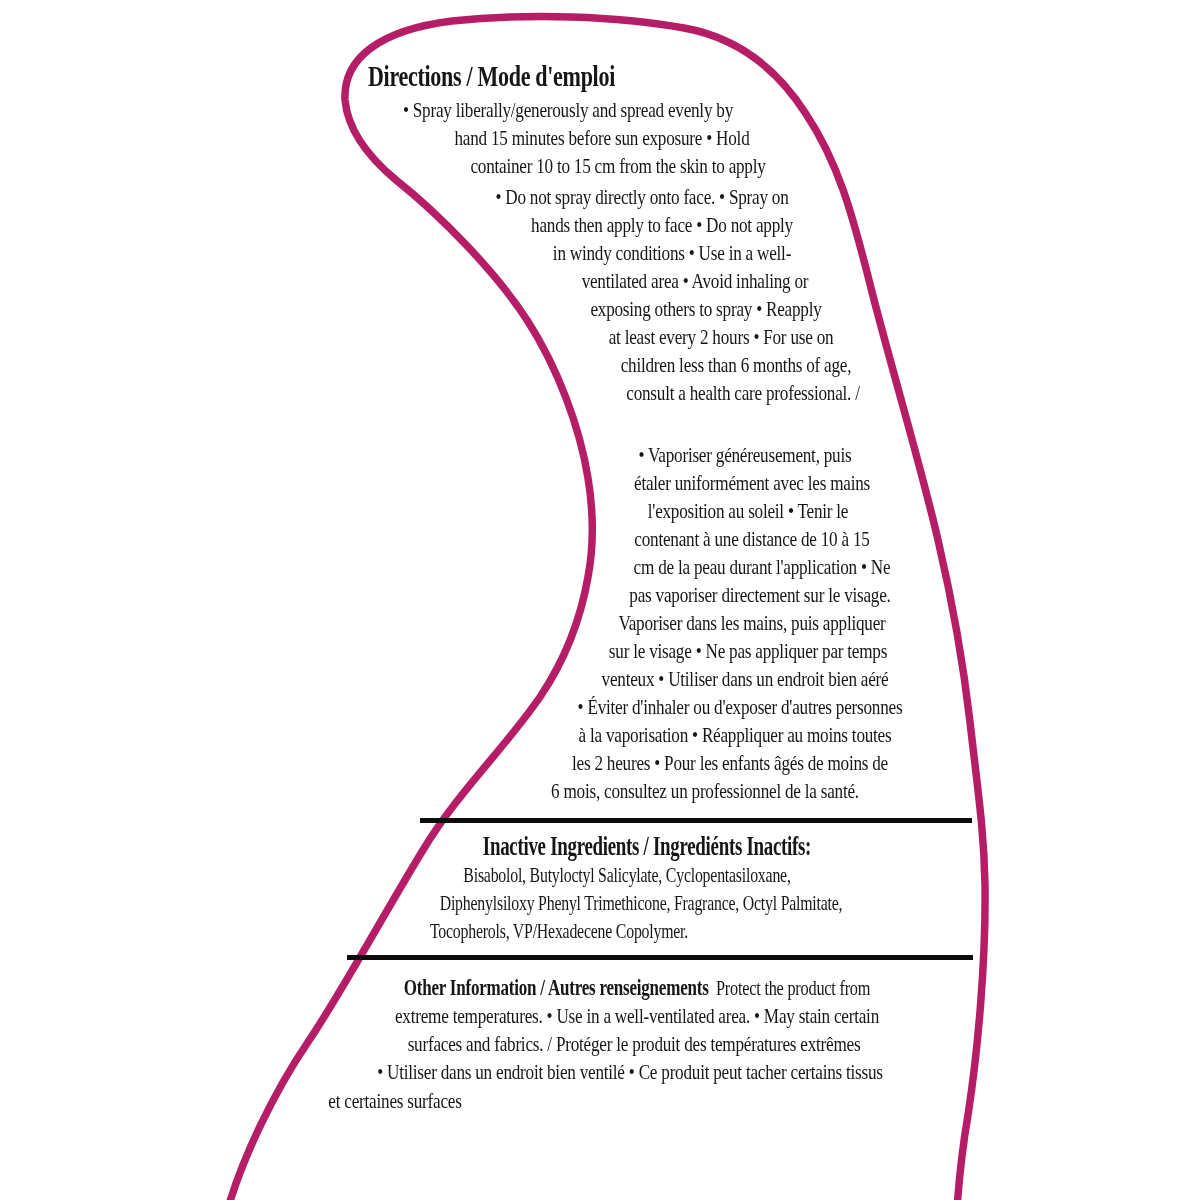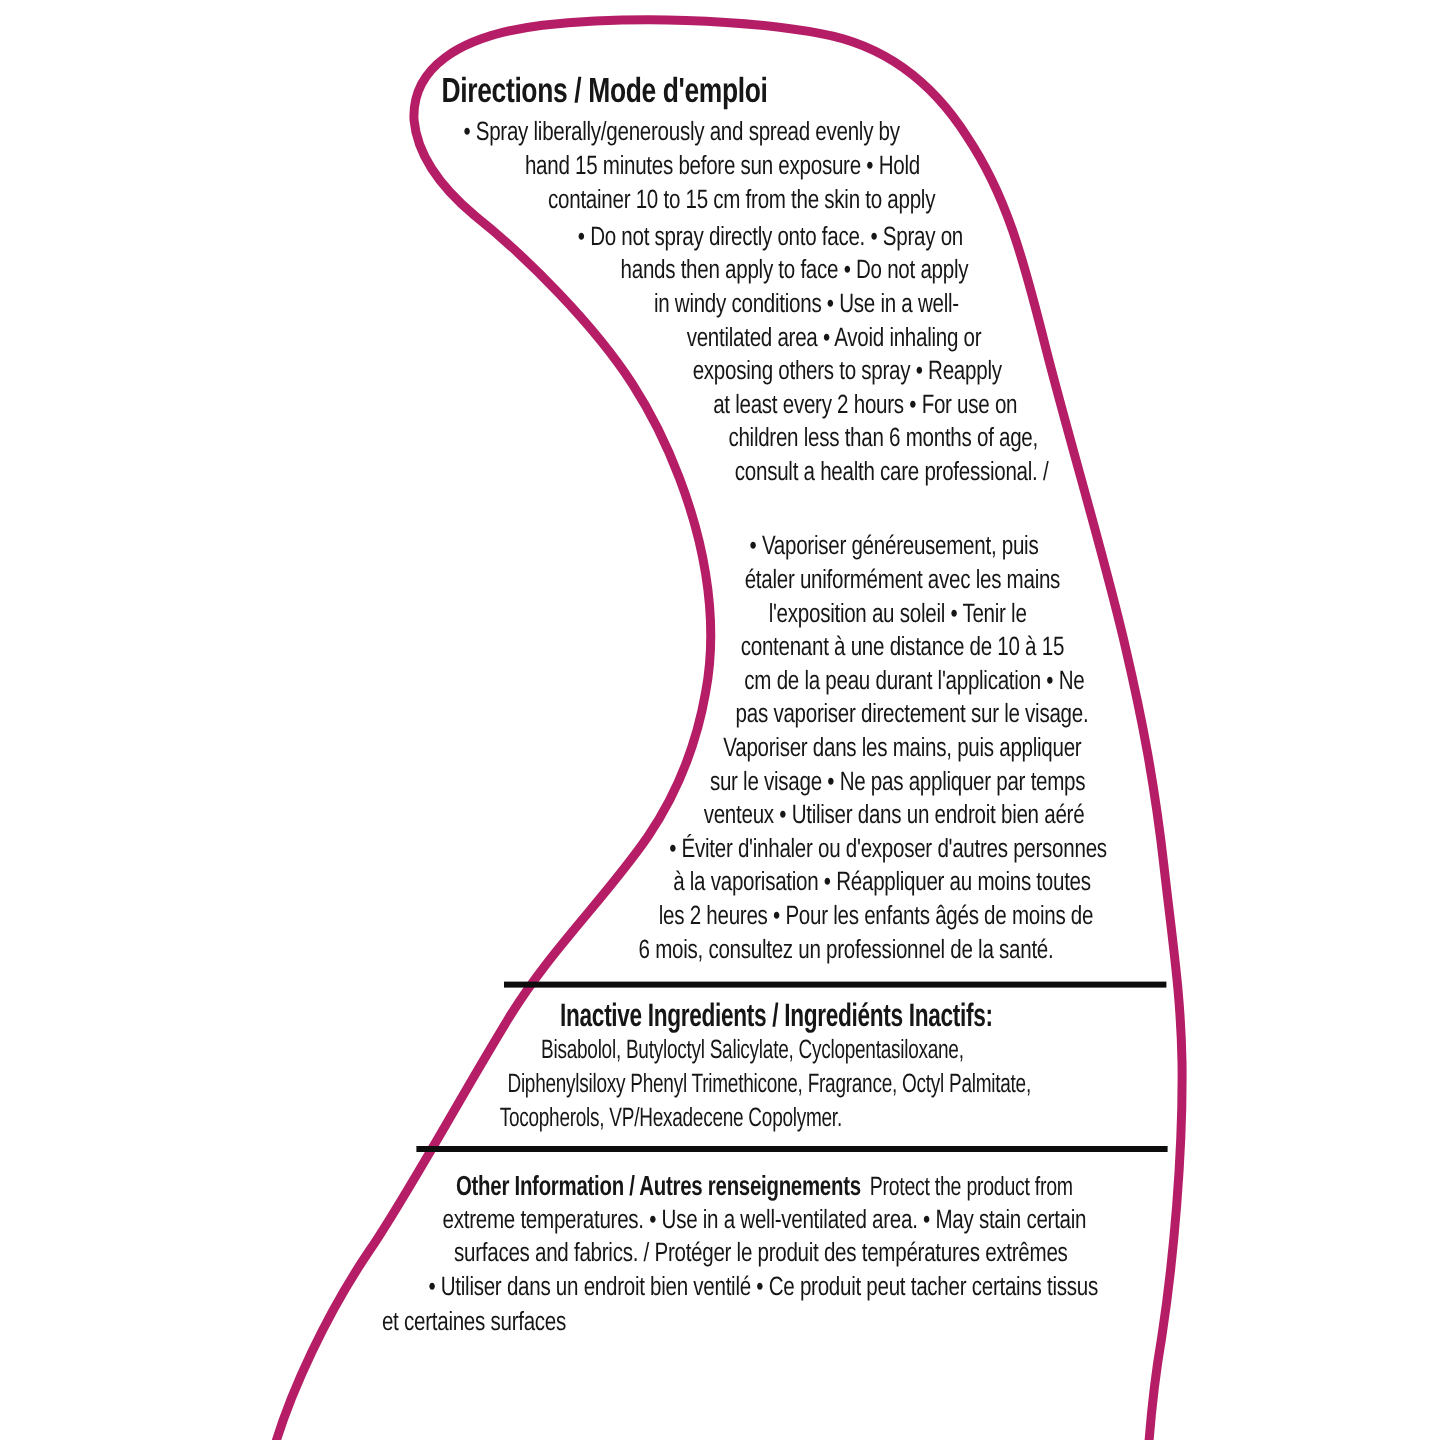--- a/index.html
+++ b/index.html
@@ -2,21 +2,21 @@
 <html><head>
 <meta charset="utf-8">
 <style>
   html,body{margin:0;padding:0;}
   body{
     width:1200px;height:1200px;position:relative;overflow:hidden;
     background:#ffffff;
     font-family:"Liberation Sans","DejaVu Sans",sans-serif;
     color:#161616;
   }
-  #canvas{position:absolute;inset:0;width:1145px;height:1200px;}
+  #canvas{position:absolute;inset:0;width:1145px;height:1200px;font-family:Liberation Serif, serif;}
   .outline-svg{position:absolute;left:0;top:0;width:1200px;height:1200px;pointer-events:none;}
   .txtline{
     position:absolute;height:28px;line-height:28px;width:700px;
     text-align:center;white-space:nowrap;font-size:22px;
     letter-spacing:-0.3px;transform:scaleX(0.78);transform-origin:center center;
     color:#161616;
   }
   .h-directions{
     position:absolute;white-space:nowrap;font-weight:bold;font-size:29px;
     letter-spacing:-0.4px;transform:scaleX(0.76);transform-origin:left center;

